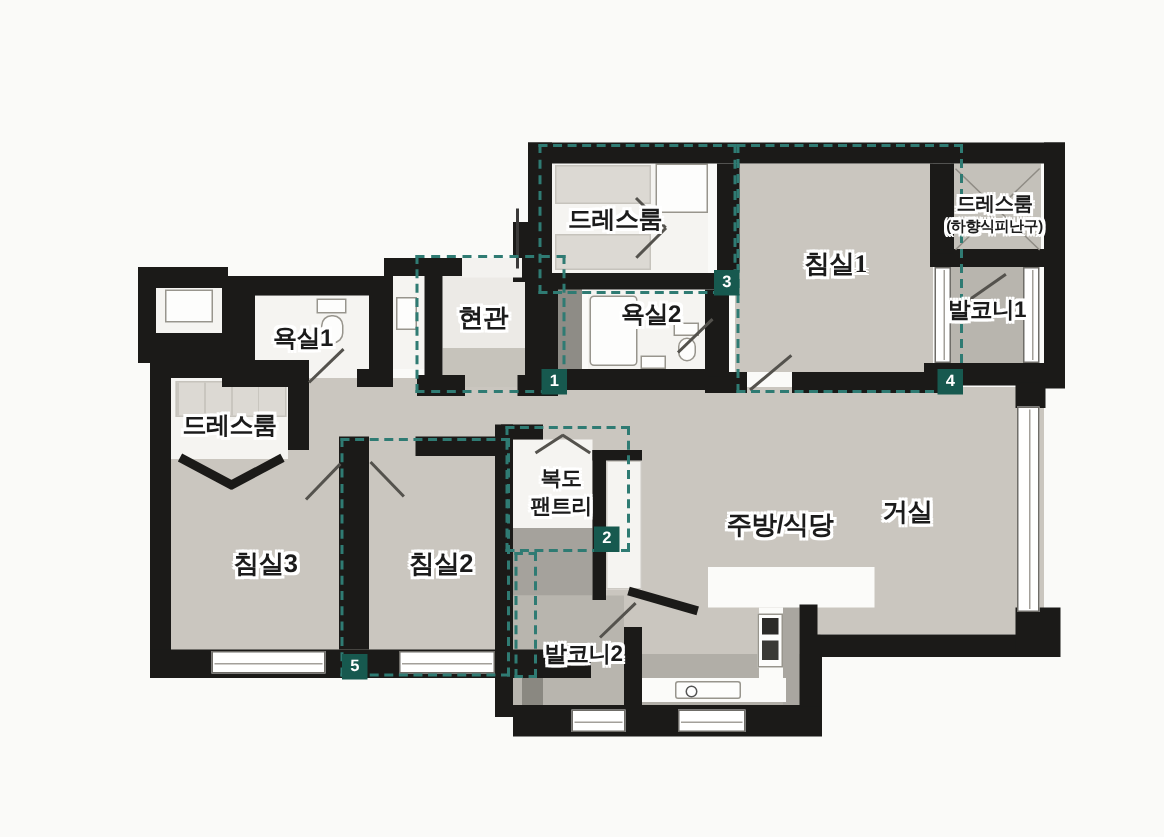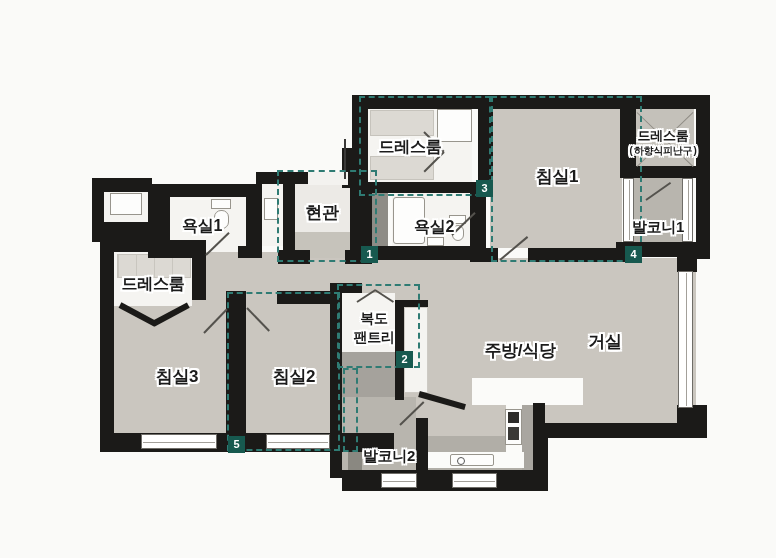--- a/index.html
+++ b/index.html
@@ -25,21 +25,21 @@
   .dz{position:absolute;border:2px dashed var(--dash_teal,#2f7b73);box-sizing:border-box;}
   
   .mk{position:absolute;width:17px;height:17px;background:var(--accent_teal,#17594f);color:#fff;
       font:700 11px/17px "Liberation Sans","DejaVu Sans",sans-serif;text-align:center;z-index:40;}
   
   .lbl{position:absolute;transform:translate(-50%,-50%);font-weight:800;color:#1b1b1b;white-space:nowrap;
        letter-spacing:-0.3px;z-index:30;
        text-shadow:-2px 0 0 #fff,2px 0 0 #fff,0 -2px 0 #fff,0 2px 0 #fff,
                    -1px -1px 0 #fff,1px -1px 0 #fff,-1px 1px 0 #fff,1px 1px 0 #fff,
                    -2px -2px 0 #fff,2px 2px 0 #fff,2px -2px 0 #fff,-2px 2px 0 #fff;}
-  .s17{font-size:17px;} .s16{font-size:16px;} .s15{font-size:15px;margin-top:20px;} .s14{font-size:14px;}
+  .s17{font-size:17px;} .s16{font-size:16px;} .s15{font-size:15px;} .s14{font-size:14px;}
   .s13{font-size:13px;} .s10{font-size:10px;font-weight:700;}
   .grid{background-image:repeating-linear-gradient(90deg,#c9c6bf 0,#c9c6bf 1px,transparent 1px,transparent 18px);}
 </style>
 </head>
 <body>
 
 <div id="stage">
 
   <div class="fl" style="left:490px;top:109px;width:132px;height:139px;"></div>
   <div class="fl" style="left:110px;top:252px;width:320px;height:186px;"></div>
@@ -175,27 +175,27 @@
   <div class="dz" style="left:343px;top:368px;width:15px;height:84px;"></div>
   <div class="dz" style="left:227px;top:292px;width:113px;height:159px;"></div>
 
   <div class="mk" style="left:361px;top:246px;">1</div>
   <div class="mk" style="left:396px;top:351px;">2</div>
   <div class="mk" style="left:476px;top:180px;">3</div>
   <div class="mk" style="left:625px;top:246px;">4</div>
   <div class="mk" style="left:228px;top:436px;">5</div>
 
   <div class="lbl s16" style="left:410px;top:147px;">드레스룸</div>
-  <div class="lbl s17" style="left:557px;top:176px;">침실1</div>
+  <div class="lbl s17" style="left:557px;top:176px;font-family:Liberation Serif, serif;">침실1</div>
   <div class="lbl s13" style="left:663px;top:136px;">드레스룸</div>
-  <div class="lbl s10" style="left:663px;top:151px;font-family:Liberation Mono, monospace;">(하향식피난구)</div>
+  <div class="lbl s10" style="left:663px;top:151px;">(하향식피난구)</div>
   <div class="lbl s15" style="left:658px;top:207px;">발코니1</div>
   <div class="lbl s16" style="left:202px;top:226px;">욕실1</div>
   <div class="lbl s17" style="left:322px;top:212px;">현관</div>
-  <div class="lbl s16" style="left:434px;top:227px;">욕실2</div>
+  <div class="lbl s16" style="left:434px;top:210px;">욕실2</div>
   <div class="lbl s16" style="left:153px;top:284px;">드레스룸</div>
   <div class="lbl s17" style="left:177px;top:376px;">침실3</div>
   <div class="lbl s17" style="left:294px;top:376px;">침실2</div>
   <div class="lbl s14" style="left:374px;top:319px;">복도</div>
   <div class="lbl s14" style="left:374px;top:338px;">팬트리</div>
   <div class="lbl s17" style="left:484px;top:350px;margin-left:36px;">주방/식당</div>
   <div class="lbl s17" style="left:605px;top:341px;">거실</div>
   <div class="lbl s15" style="left:389px;top:436px;">발코니2</div>
 
 </div>

